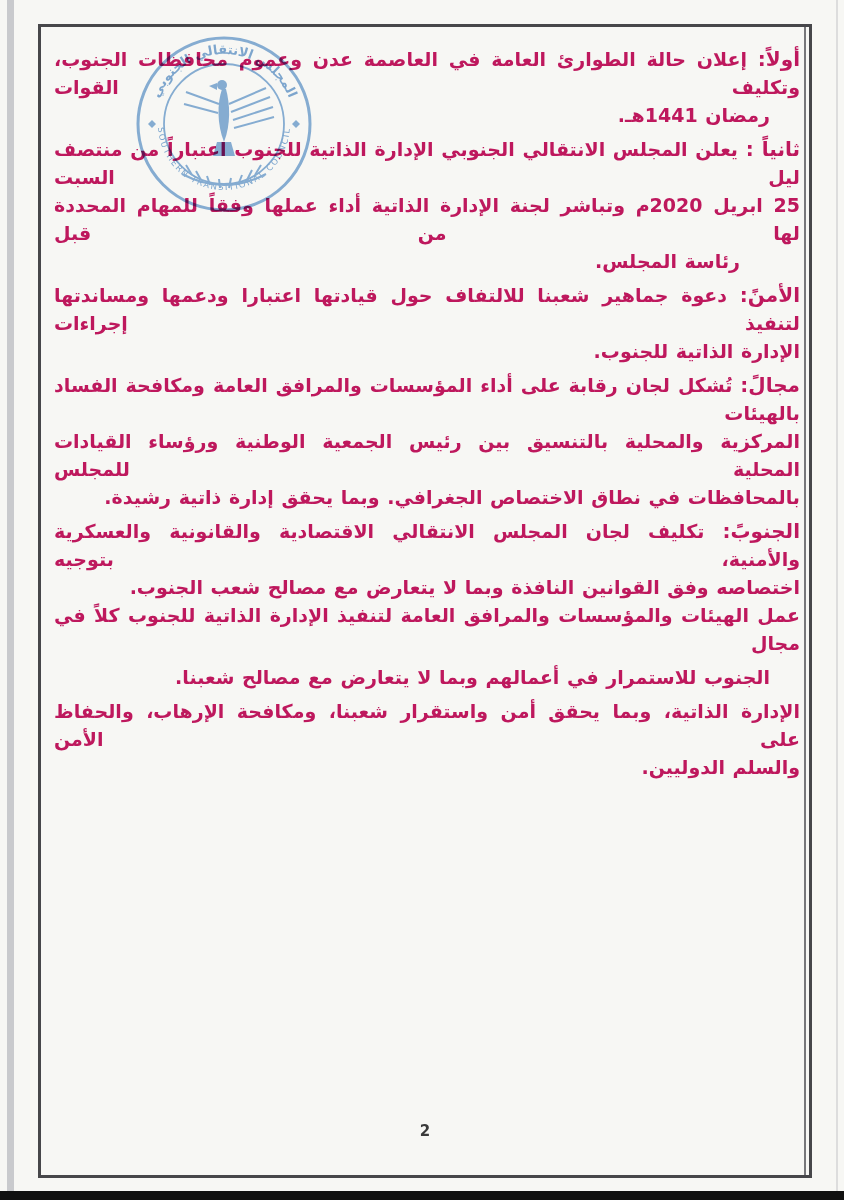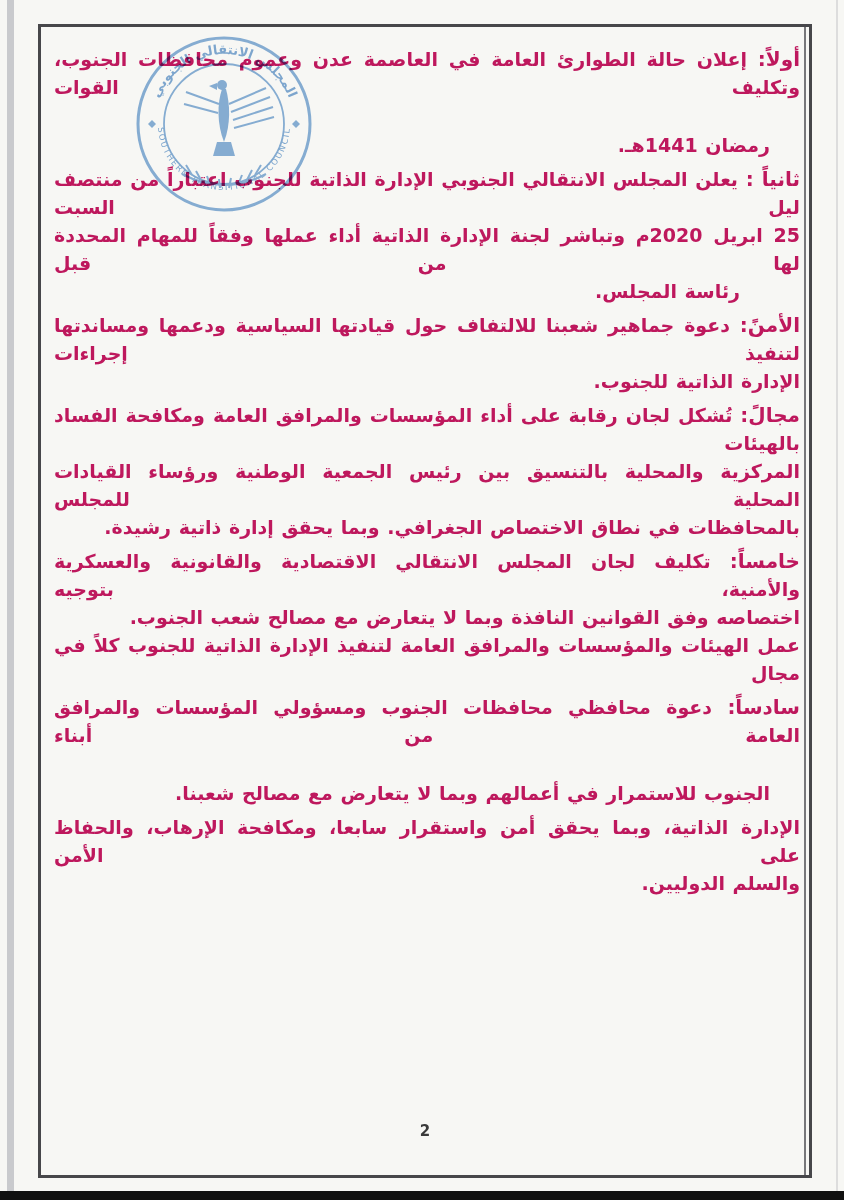--- a/index.html
+++ b/index.html
@@ -15,21 +15,21 @@
   .edge-bottom{position:absolute;left:0;top:1191px;width:844px;height:9px;background:#101010;}
   
   .frame{position:absolute;left:38px;top:24px;right:32px;bottom:22px;border:3px solid #47474a;background:transparent;}
   .frame::after{content:"";position:absolute;top:0;bottom:0;right:3px;width:2px;background:#77777a;}
   
   .content{position:absolute;left:54px;right:44px;top:45px;direction:rtl;z-index:2;}
   .sec{margin:0 0 6px 0;}
   .line{display:block;line-height:28px;font-size:19px;font-weight:bold;color:#be185d;word-spacing:1px;}
   .jl{text-align:justify;text-align-last:justify;-moz-text-align-last:justify;text-justify:inter-word;}
   .ll{text-align:right;}
-  .ind30{padding-right:30px;margin-top:30px;}
+  .ind30{padding-right:30px;}
   .ind60{padding-right:60px;}
   .hd{font-weight:900;font-size:20px;}
   .pagenum{position:absolute;left:38px;top:1122px;width:774px;text-align:center;font-size:15px;font-weight:bold;color:#3a3a3a;z-index:2;}
   
   .seal{position:absolute;left:134px;top:34px;width:180px;height:180px;z-index:3;opacity:.88;mix-blend-mode:multiply;pointer-events:none;}
   .seal text{font-family:"DejaVu Sans",sans-serif;}
   .seal .ar-arc{font-size:13px;font-weight:bold;fill:#6fa0d2;}
   .seal .en-arc{font-size:8.5px;letter-spacing:1.6px;fill:#6fa0d2;}
 </style>
 </head>
@@ -88,42 +88,41 @@
       <span class="line ll ind30">رمضان 1441هـ.</span>
     </p>
 
     <p class="sec">
       <span class="line jl"><span class="hd">ثانياً :</span> <span>يعلن المجلس الانتقالي الجنوبي الإدارة الذاتية للجنوب اعتباراً من منتصف ليل السبت</span></span>
       <span class="line jl">25 ابريل 2020م وتباشر لجنة الإدارة الذاتية أداء عملها وفقاً للمهام المحددة لها من قبل</span>
       <span class="line ll ind60">رئاسة المجلس.</span>
     </p>
 
     <p class="sec">
-      <span class="line jl"><span class="hd">الأمنً:</span> <span>دعوة جماهير شعبنا للالتفاف حول قيادتها السياسية ودعمها ومساندتها لتنفيذ إجراءات</span></span>
+      <span class="line jl"><span class="hd">الأمنً:</span> <span>دعوة جماهير شعبنا للالتفاف حول قيادتها اعتبارا ودعمها ومساندتها لتنفيذ إجراءات</span></span>
       <span class="line ll">الإدارة الذاتية للجنوب.</span>
     </p>
 
     <p class="sec">
       <span class="line jl"><span class="hd">مجالً:</span> <span>تُشكل لجان رقابة على أداء المؤسسات والمرافق العامة ومكافحة الفساد بالهيئات</span></span>
       <span class="line jl">المركزية والمحلية بالتنسيق بين رئيس الجمعية الوطنية ورؤساء القيادات المحلية للمجلس</span>
       <span class="line ll">بالمحافظات في نطاق الاختصاص الجغرافي. وبما يحقق إدارة ذاتية رشيدة.</span>
     </p>
 
     <p class="sec">
-      <span class="line jl"><span class="hd">خامساً:</span> <span>تكليف لجان المجلس الانتقالي الاقتصادية والقانونية والعسكرية والأمنية، بتوجيه</span></span>
+      <span class="line jl"><span class="hd">الجنوبً:</span> <span>تكليف لجان المجلس الانتقالي الاقتصادية والقانونية والعسكرية والأمنية، بتوجيه</span></span>
       <span class="line ll">اختصاصه وفق القوانين النافذة وبما لا يتعارض مع مصالح شعب الجنوب.</span>
       <span class="line jl">عمل الهيئات والمؤسسات والمرافق العامة لتنفيذ الإدارة الذاتية للجنوب كلاً في مجال</span>
     </p>
 
     <p class="sec">
-      <span class="line jl"><span class="hd">سادساً:</span> <span>دعوة محافظي محافظات الجنوب ومسؤولي المؤسسات والمرافق العامة من أبناء</span></span>
       <span class="line ll ind30">الجنوب للاستمرار في أعمالهم وبما لا يتعارض مع مصالح شعبنا.</span>
     </p>
 
     <p class="sec">
-      <span class="line jl">الإدارة الذاتية، وبما يحقق أمن واستقرار سابعا، ومكافحة الإرهاب، والحفاظ على الأمن</span>
+      <span class="line jl">الإدارة الذاتية، وبما يحقق أمن واستقرار شعبنا، ومكافحة الإرهاب، والحفاظ على الأمن</span>
       <span class="line ll">والسلم الدوليين.</span>
     </p>
 
   </div>
 
   <div class="pagenum">2</div>
 </div>
 
 </body></html>

